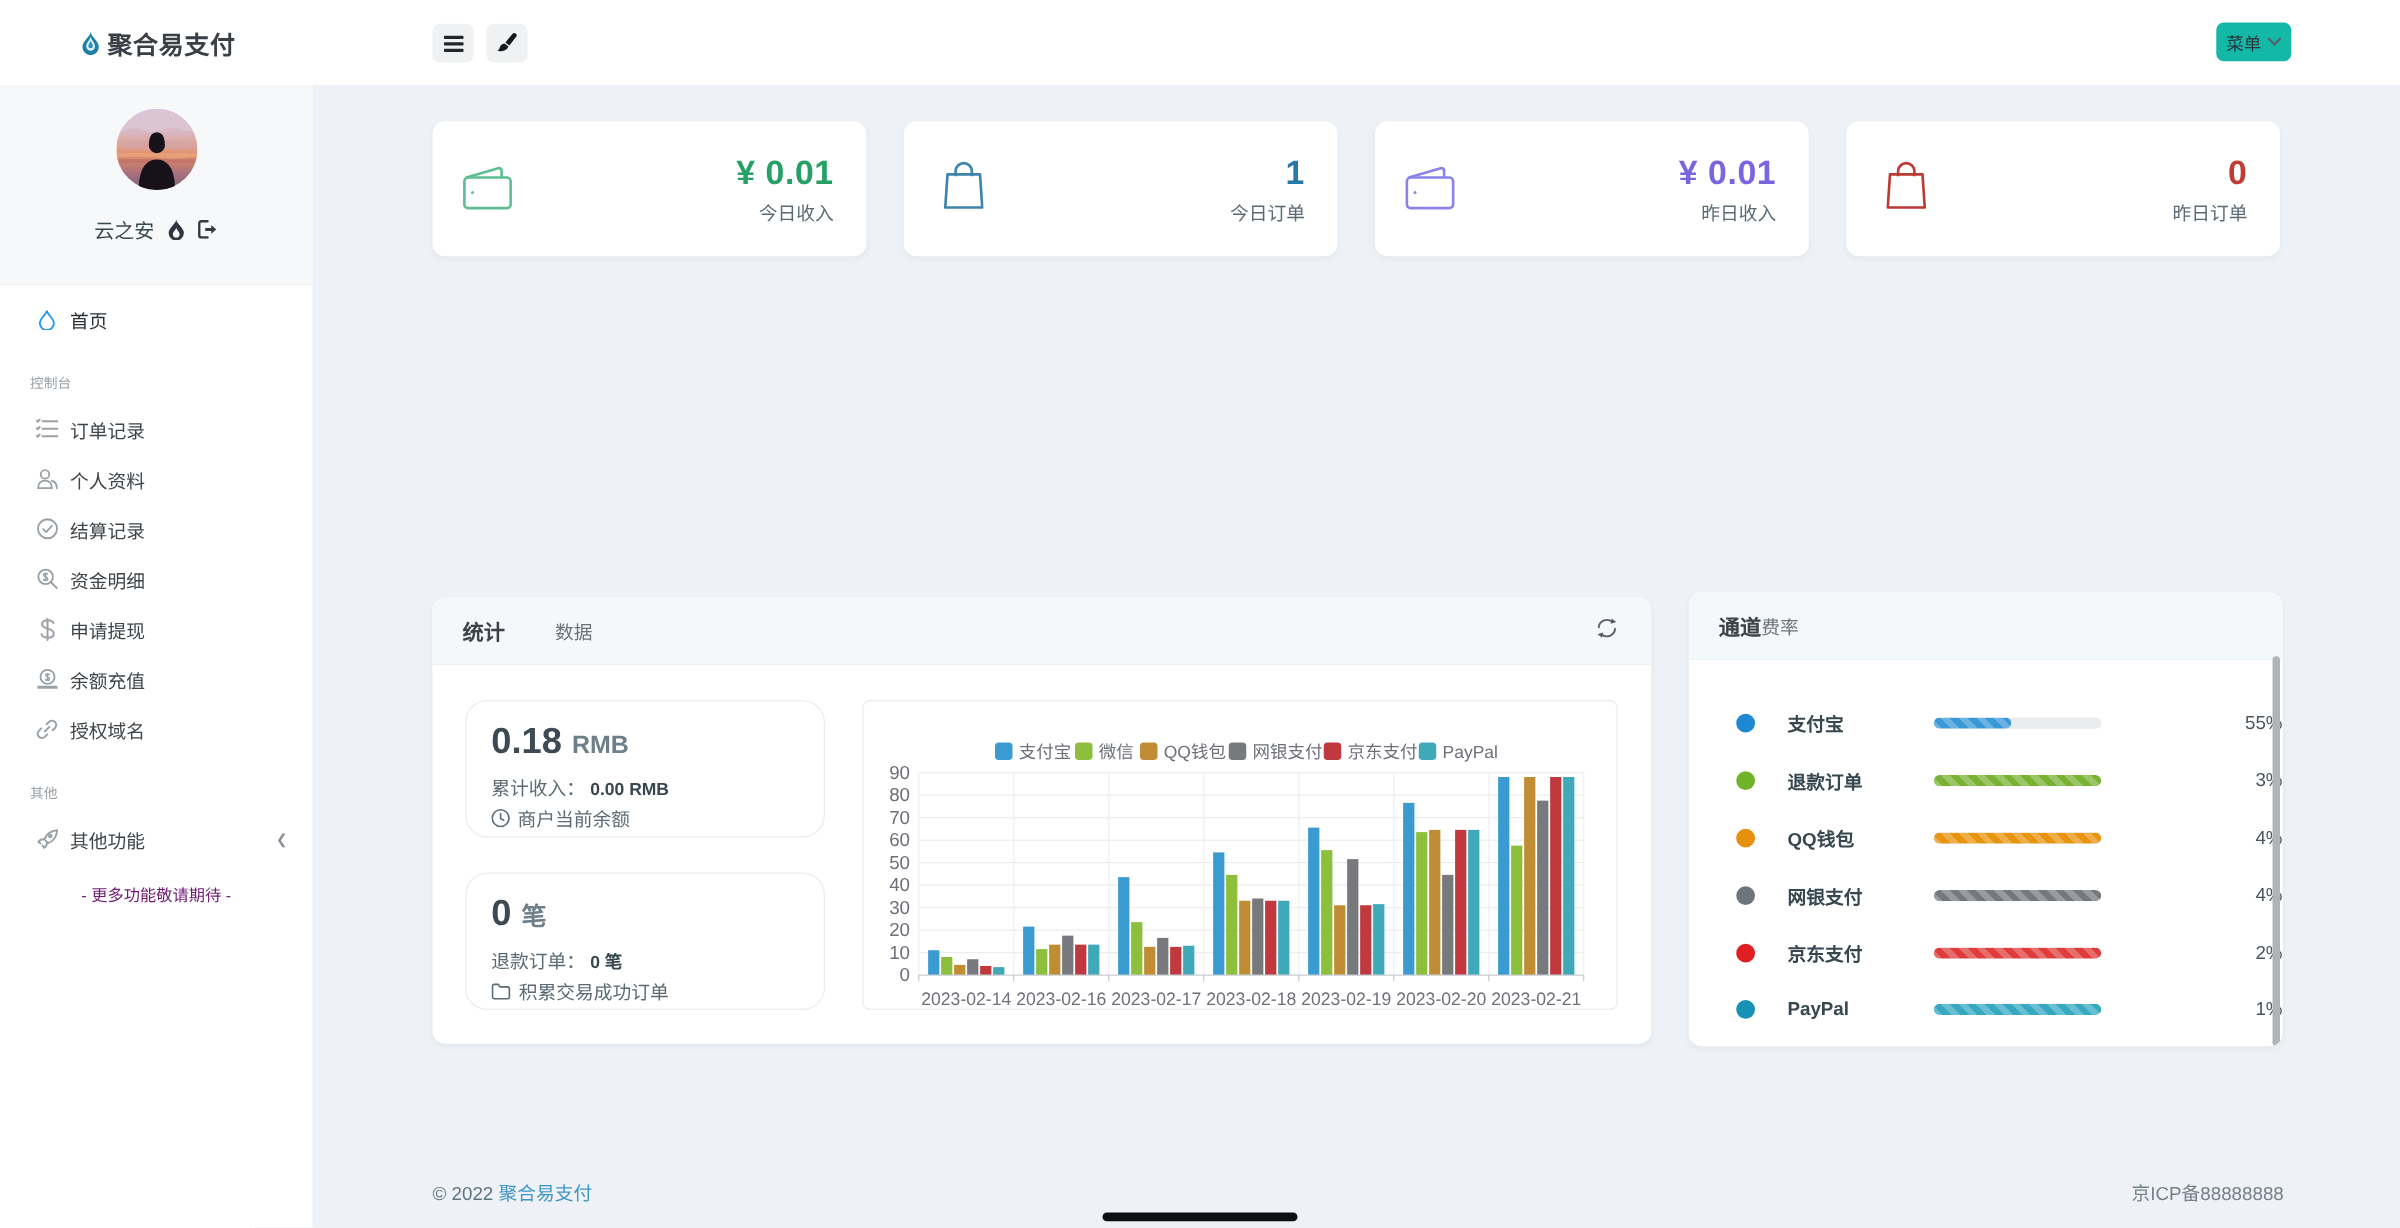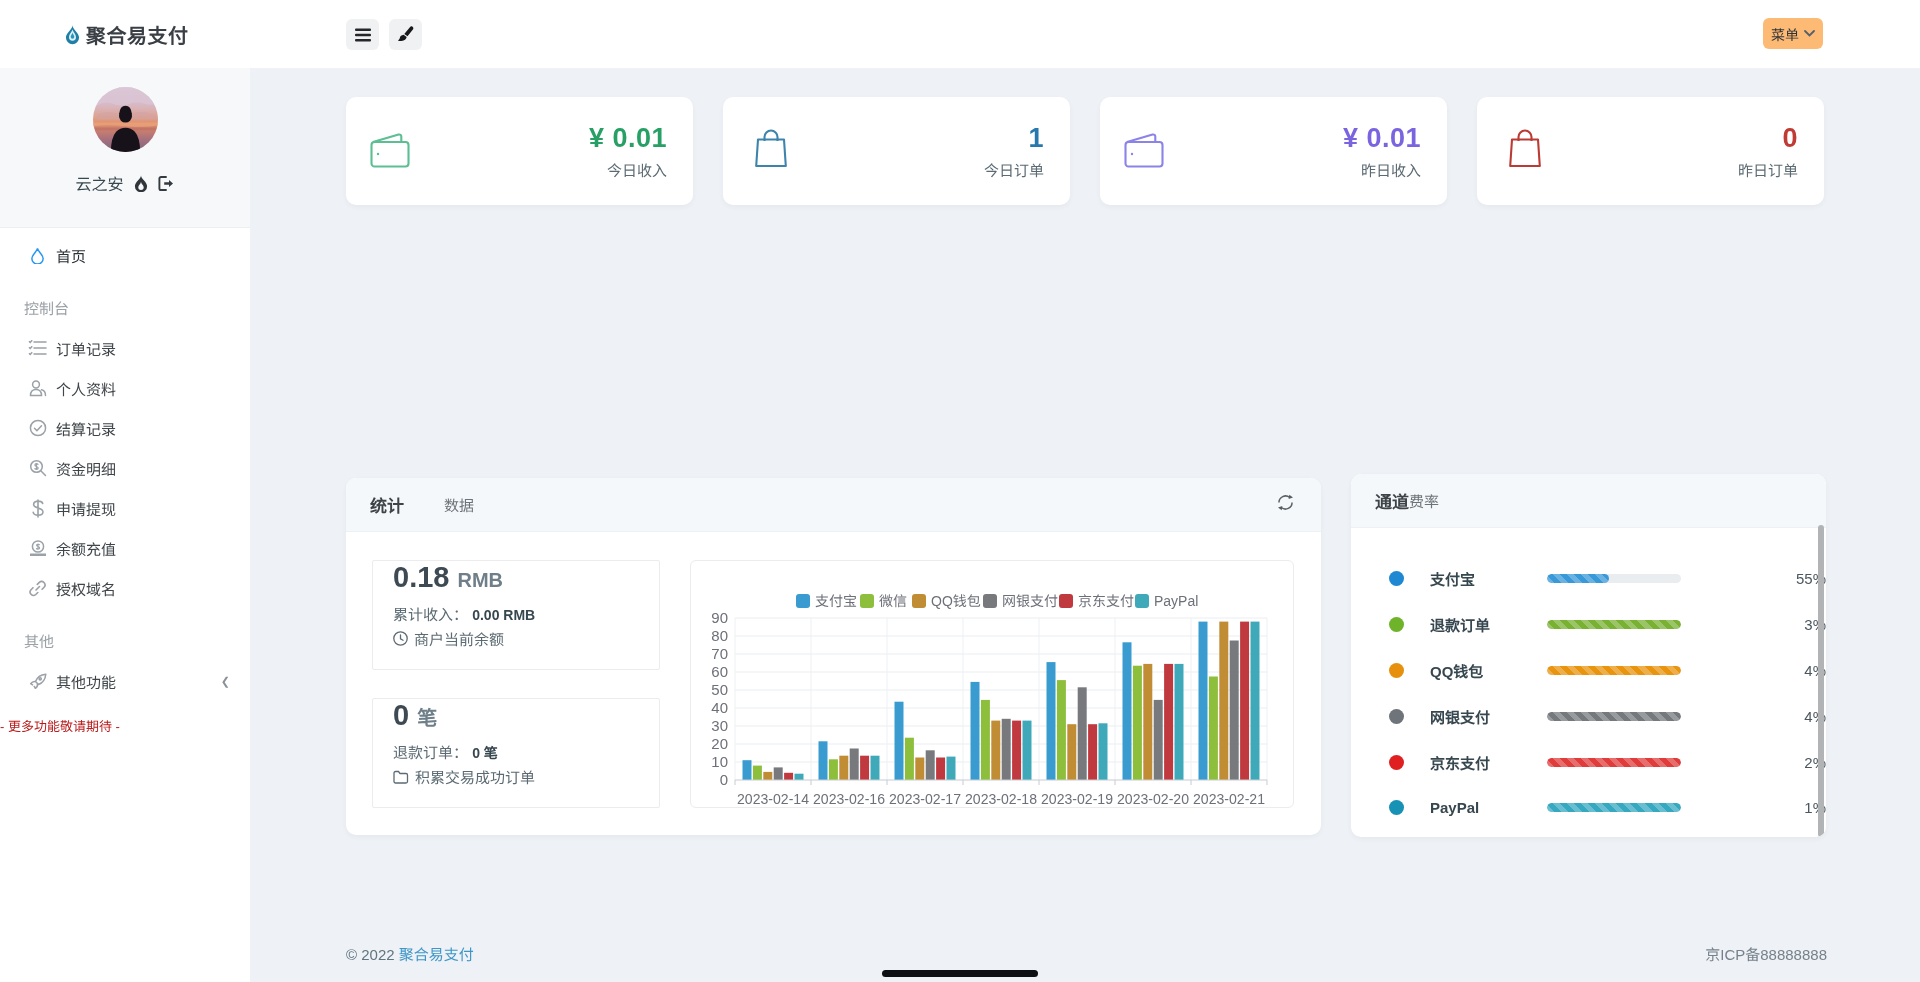--- a/index.html
+++ b/index.html
@@ -6,33 +6,33 @@
 * { margin:0; padding:0; box-sizing:border-box; }
 html,body { width:1920px; height:982px; overflow:hidden; }
 body { font-family:"Liberation Sans",sans-serif; background:#eef1f5; position:relative; }
 
 .nav { position:absolute; left:0; top:0; width:1920px; height:68px; background:#fff; z-index:30; }
 .logo { position:absolute; left:64px; top:0; height:68px; display:flex; align-items:center; }
 .logo-txt { font-size:20px; font-weight:bold; color:#3a3f45; letter-spacing:0.5px; margin-left:5px; }
 .nbtn { position:absolute; top:19px; width:33px; height:31px; background:#f0f1f2; border-radius:6px; display:flex; align-items:center; justify-content:center; }
 .nbtn.b1 { left:346px; }
 .nbtn.b2 { left:389px; }
-.menu-btn { position:absolute; right:97px; top:18px; height:31px; background:#fdba74; border-radius:6px; padding:0 8px; display:flex; align-items:center; font-size:14px; color:#2f3338; gap:5px; }
+.menu-btn { position:absolute; right:87px; top:18px; height:31px; background:#14b8a6; border-radius:6px; padding:0 8px; display:flex; align-items:center; font-size:14px; color:#2f3338; gap:5px; }
 
 .side { position:absolute; left:0; top:68px; width:250px; height:914px; background:#fff; z-index:20; }
 .profile { height:160px; background:#f7f8f9; border-bottom:1px solid #efefef; position:relative; }
 .avatar { position:absolute; left:93px; top:19px; width:65px; height:65px; border-radius:50%; overflow:hidden; }
 .pname { position:absolute; left:0; top:103px; width:250px; display:flex; align-items:center; justify-content:center; gap:10px; }
 .pname span { font-size:16px; color:#37474f; }
 .smenu { padding-top:7px; }
 .mi { height:40px; display:flex; align-items:center; padding-left:28px; }
 .mi .ic { width:19px; height:19px; margin-right:9px; display:flex; align-items:center; justify-content:center; }
 .mi .tx { font-size:15px; color:#3f4549; }
-.mlabel { font-size:15px; color:#9aa1a7; padding:22px 0 10px 24px; }
-.more { font-size:13px; color:#b91c1c; margin-top:15px; }
+.mlabel { font-size:11px; color:#9aa1a7; padding:22px 0 10px 24px; }
+.more { text-align:center; font-size:13px; color:#701a75; margin-top:15px; }
 .chev { margin-left:auto; margin-right:20px; color:#8a9198; font-size:11px; }
 
 .main { position:absolute; left:250px; top:68px; width:1670px; height:914px; }
 .card { position:absolute; background:#fff; border-radius:10px; box-shadow:0 2px 5px rgba(60,70,80,0.05); }
 
 .stat { top:29px; width:347px; height:108px; }
 .stat .icwrap { position:absolute; }
 .stat .num { position:absolute; right:26px; top:26px; font-size:27px; font-weight:bold; letter-spacing:0.5px; }
 .stat .lbl { position:absolute; right:26px; top:62px; font-size:15px; color:#5c6b73; }
 
@@ -43,21 +43,21 @@
 .nbox { border:1px solid #ececec; border-radius:6px; padding:10px 14px 8px 14px; margin-bottom:14px; }
 .nbox .t { font-size:15px; color:#474d52; line-height:23px; border-bottom:1px solid #f2f2f2; padding-bottom:5px; }
 .nbox .d { font-size:13px; color:#9aa0a6; padding-top:1px; line-height:18px; }
 .sb1 { position:absolute; left:1473px; top:54px; width:6px; height:68px; background:#b4b4b4; border-radius:3px; }
 
 .stats { left:96px; top:410px; width:975px; height:425px; height:357px; }
 .shead { height:54px; background:#f5f8fa; border-radius:10px 10px 0 0; display:flex; align-items:center; padding-left:24px; border-bottom:1px solid #eef1f3;gap:40px; }
 .shead .t1 { font-size:17px; font-weight:bold; color:#3d4348; }
 .shead .t2 { font-size:15px; color:#6c7378; }
 .refresh { margin-left:auto; margin-right:26px; }
-.lbox { position:absolute; left:26px; width:288px; height:110px; border:1px solid #ececec; border-radius:2px; padding:0 20px; }
+.lbox { position:absolute; left:26px; width:288px; height:110px; border:1px solid #ececec; border-radius:18px; padding:16px 20px; }
 .lbox .big { font-size:29px; font-weight:bold; color:#3d4a53; }
 .lbox .big small { font-size:20px; color:#6e7f89; font-weight:bold; }
 .lbox .l2 { font-size:15px; color:#5c6b73; margin-top:9px; }
 .lbox .l2 b { font-size:14px; color:#37474f; }
 .lbox .l3 { font-size:15px; color:#5c6b73; margin-top:4px; display:flex; align-items:center; gap:6px; }
 
 .rate { left:1101px; top:406px; width:475px; height:363px; overflow:hidden; }
 .rrow { display:flex; align-items:center; height:45.8px; padding-left:38px; position:relative; }
 .dot { width:15px; height:15px; border-radius:50%; margin-right:26px; }
 .rlbl { font-size:15px; color:#37474f; font-weight:bold; width:117px; }

